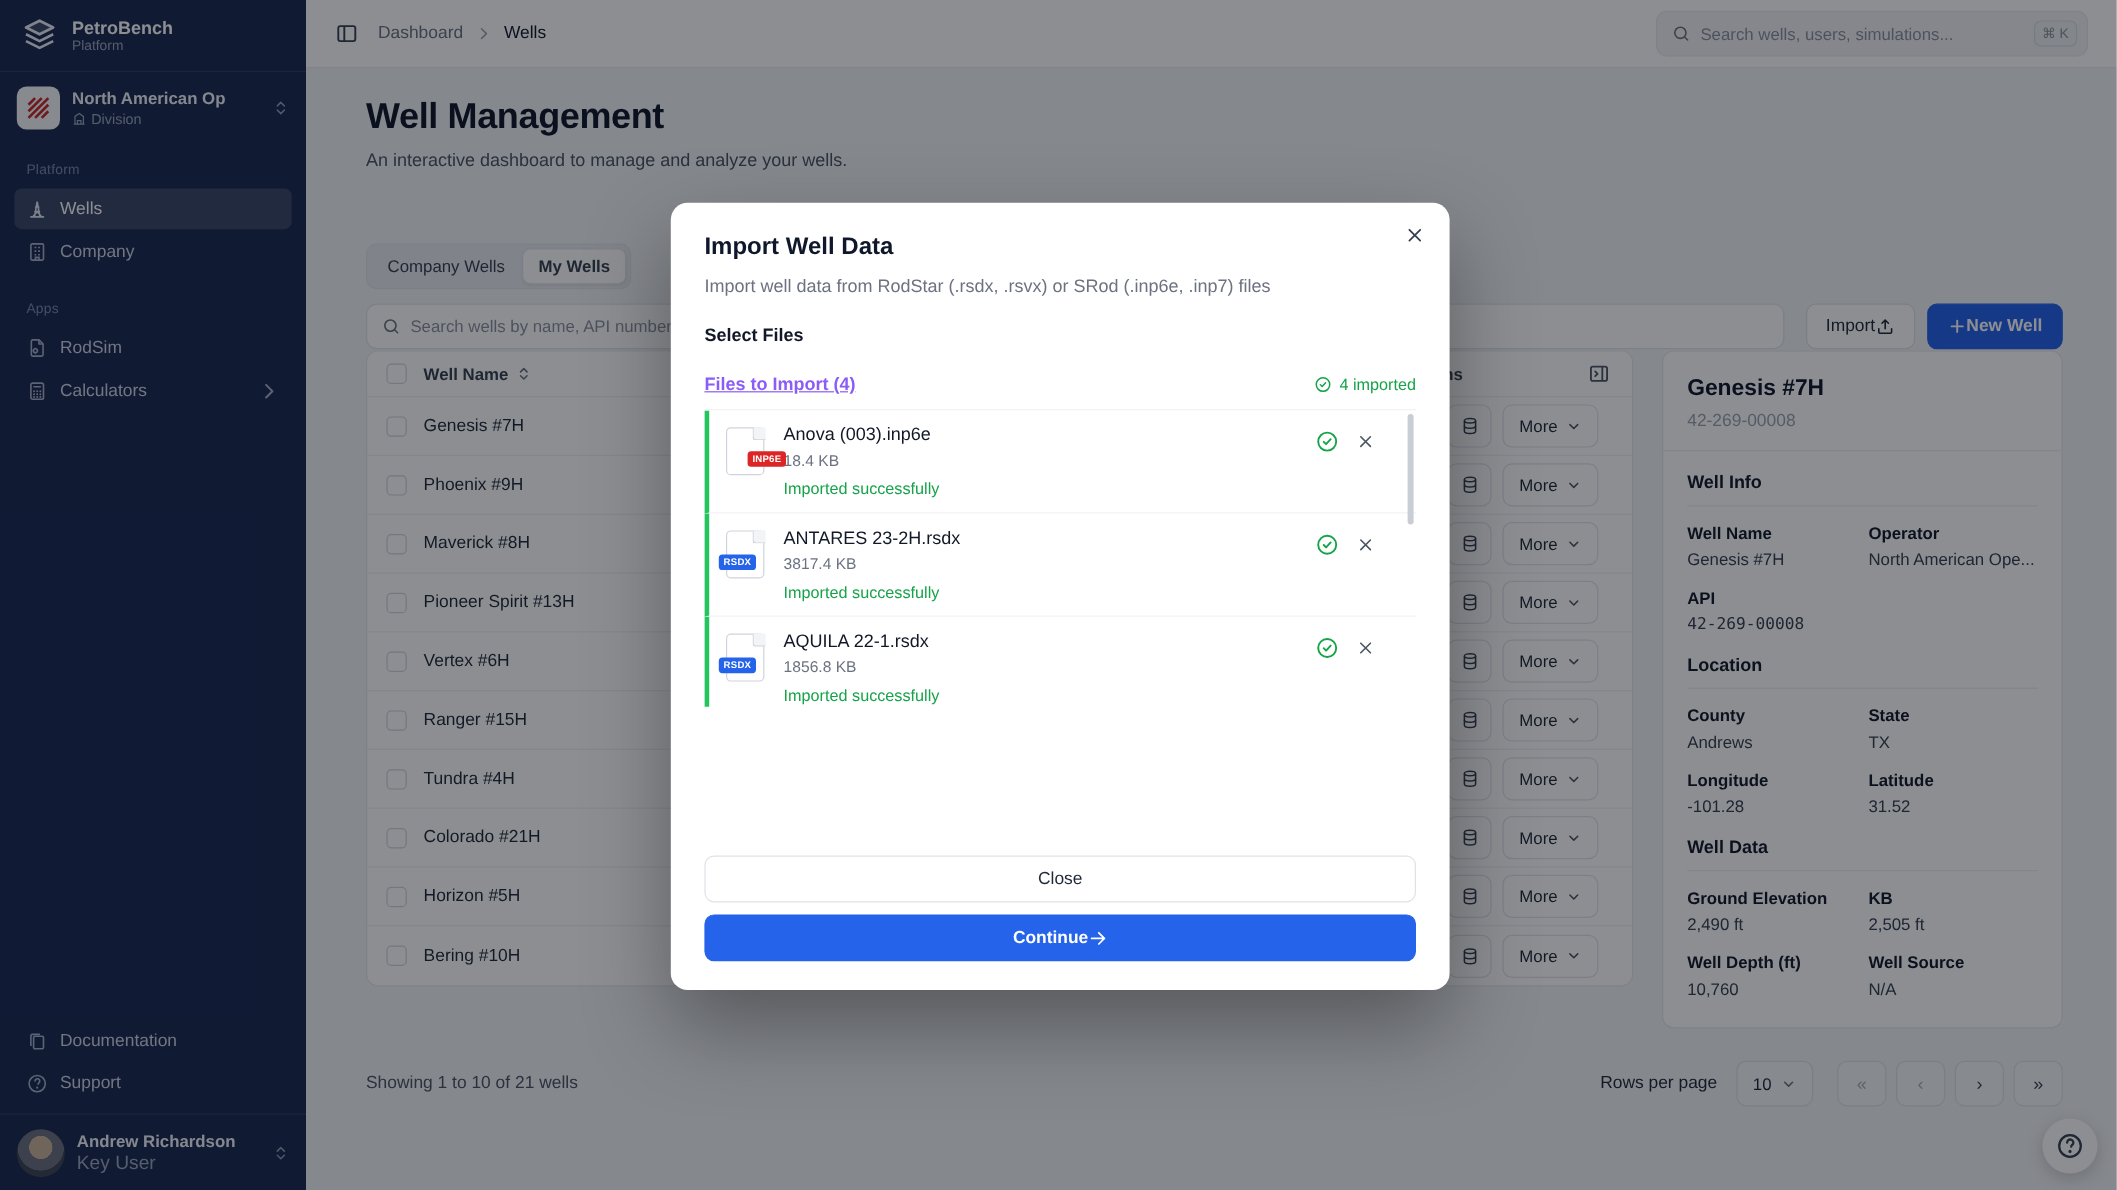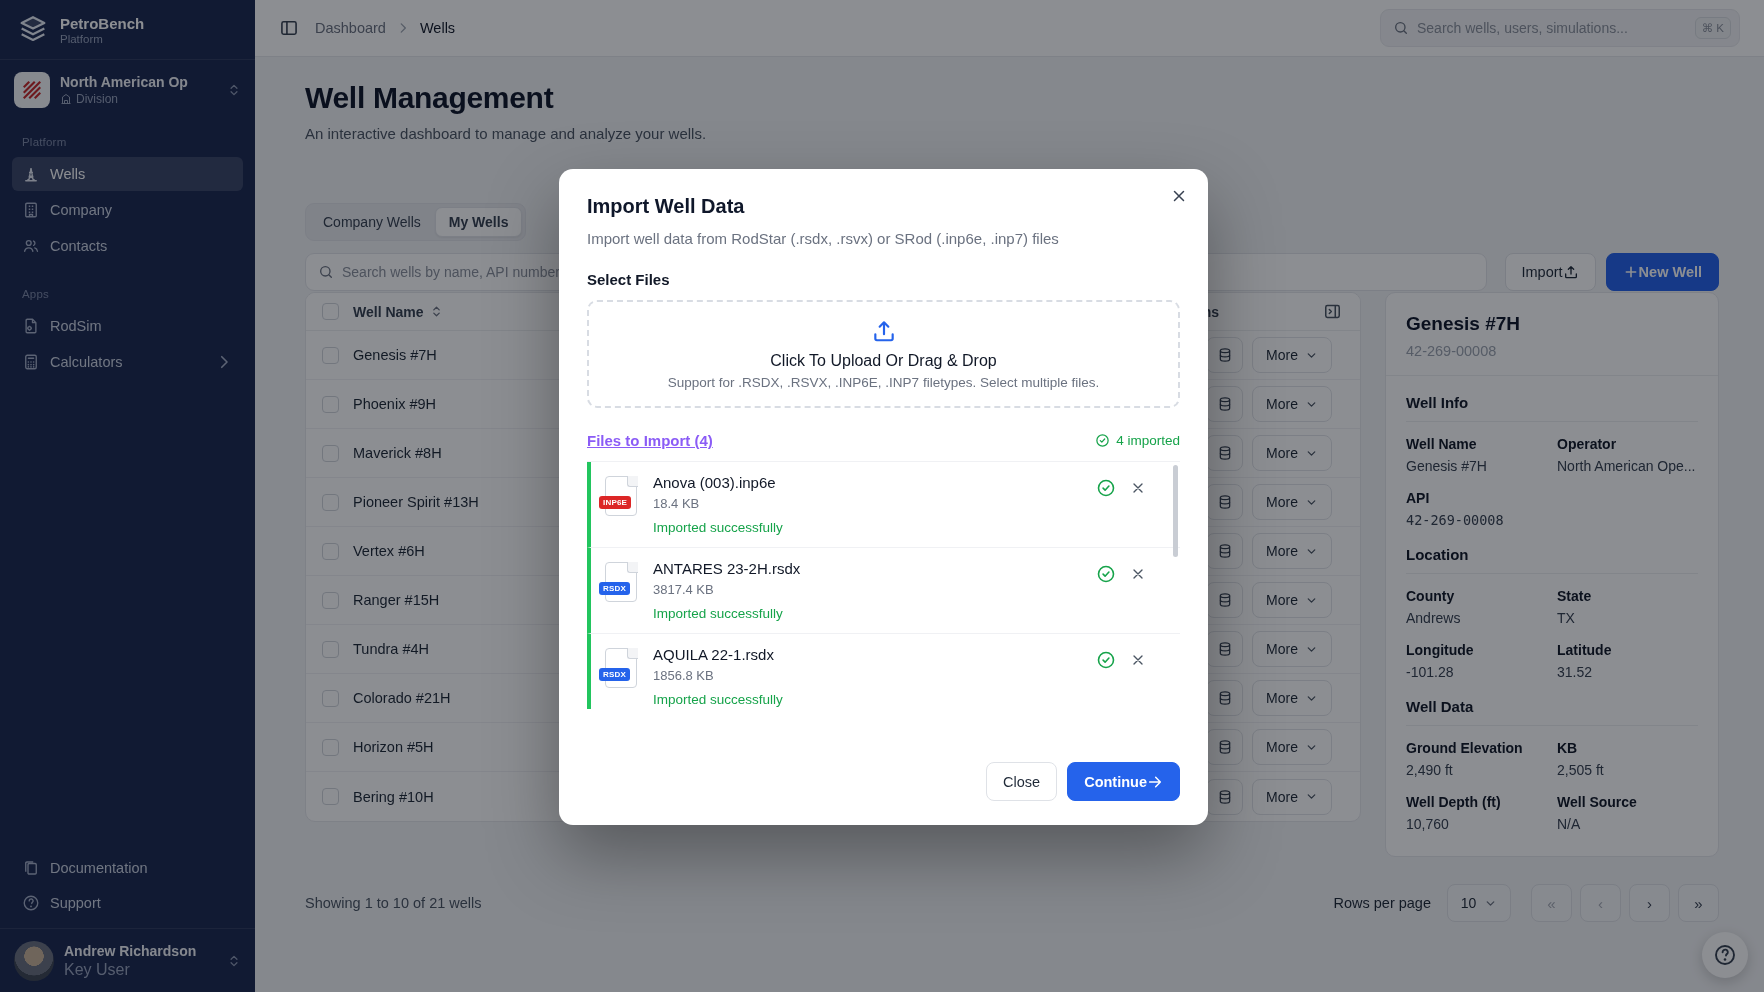--- a/index.html
+++ b/index.html
@@ -117,31 +117,31 @@
   .dz-hint { font-size:13.5px; color:#6b7280; margin-top:5px; }
   .files-head { display:flex; align-items:center; margin-top:24px; }
   .files-title { font-size:15px; font-weight:bold; color:#8b5cf6;text-decoration:underline; }
   .imported-badge { margin-left:auto; display:flex; align-items:center; gap:6px; font-size:13.5px; color:#16a34a; }
   .imported-badge svg { width:15px; height:15px; }
   .file-list { margin-top:12px; height:248px; overflow:hidden; position:relative; border-top:1px solid #f0f1f4; }
   .file-item { display:flex; align-items:flex-start; border-left:4px solid #22c55e; border-bottom:1px solid #f0f1f4; padding:12px 34px 12px 14px; height:86px; background:#fff; }
   .fdoc { position:relative; width:32px; height:40px; background:#fff; border:1.5px solid #cfd4db; border-radius:4px; flex:0 0 auto; margin-top:2px; }
   .fdoc::after { content:""; position:absolute; top:-1.5px; right:-1.5px; width:10px; height:10px; background:#f3f4f6; border-left:1.5px solid #cfd4db; border-bottom:1.5px solid #cfd4db; border-bottom-left-radius:3px; }
   .fbadge { position:absolute; left:-7px; bottom:6px; font-size:8px; font-weight:bold; color:#fff; padding:2px 4px; border-radius:3px; letter-spacing:.2px; }
-  .fbadge.red { background:#dc2626; }
+  .fbadge.red { background:#dc2626;margin-left:24px; }
   .fbadge.blue { background:#2563eb;text-align:right; }
   .fmeta { margin-left:16px; min-width:0; }
   .fname { font-size:15px; color:#111827; }
   .fsize { font-size:13px; color:#6b7280; margin-top:5px; }
   .fstatus { font-size:13.5px; color:#16a34a; margin-top:9px; }
   .fitem-right { margin-left:auto; display:flex; align-items:center; gap:14px; margin-top:4px; }
   .fcheck { width:20px; height:20px; color:#16a34a; }
   .fremove { width:16px; height:16px; color:#4b5563; cursor:pointer; }
   .scroll-thumb { position:absolute; right:2px; top:3px; width:5px; height:92px; border-radius:3px; background:#c9cdd4; }
-  .m-foot { margin-top:auto; display:flex; justify-content:flex-end; gap:10px; }
+  .m-foot { margin-top:auto; display:flex; justify-content:flex-end; gap:10px;flex-direction:column; }
   .m-foot .btn { height:39px; }
   .arrow-r { width:16px; height:16px; }
 
   svg { display:block; }
 </style>
 </head>
 <body>
 
 <div class="app">
 
@@ -189,28 +189,20 @@
         </svg>
       <span>Wells</span>
     </div>
     <div class="nav-item">
       <svg viewBox="0 0 24 24" fill="none" stroke="currentColor" stroke-width="1.8">
           <rect x="5" y="3" width="14" height="18" rx="1.5"></rect>
           <path d="M9 7h2M13 7h2M9 11h2M13 11h2M9 15h2M13 15h2M10 21v-3h4v3"></path>
         </svg>
       <span>Company</span>
     </div>
-    <div class="nav-item">
-      <svg viewBox="0 0 24 24" fill="none" stroke="currentColor" stroke-width="1.8" stroke-linecap="round">
-          <circle cx="9" cy="8" r="3.2"></circle>
-          <path d="M3.5 19c.6-3 2.8-4.6 5.5-4.6S13.9 16 14.5 19"></path>
-          <path d="M15.5 5.4a3.2 3.2 0 010 5.7M17 14.6c2.1.5 3.2 2 3.6 4.4"></path>
-        </svg>
-      <span>Contacts</span>
-    </div>
 
     <div class="sect-label">Apps</div>
     <div class="nav-item">
       <svg viewBox="0 0 24 24" fill="none" stroke="currentColor" stroke-width="1.8" stroke-linejoin="round">
           <path d="M14 3H7a1.5 1.5 0 00-1.5 1.5v15A1.5 1.5 0 007 21h10a1.5 1.5 0 001.5-1.5V7.5L14 3z"></path>
           <path d="M14 3v4.5h4.5"></path>
           <circle cx="10" cy="15" r="2.2"></circle>
           <path d="M10 11.6v1.2M10 17.2v1.2M7 15h1.2M11.8 15H13"></path>
         </svg>
       <span>RodSim</span>
@@ -620,28 +612,20 @@
   <div class="overlay"></div>
 
   <div class="modal">
     <svg class="m-close" viewBox="0 0 24 24" fill="none" stroke="currentColor" stroke-width="2" stroke-linecap="round">
         <path d="M6 6l12 12M18 6L6 18"></path>
       </svg>
     <div class="m-title">Import Well Data</div>
     <div class="m-sub">Import well data from RodStar (.rsdx, .rsvx) or SRod (.inp6e, .inp7) files</div>
 
     <div class="m-label">Select Files</div>
-    <div class="dropzone">
-      <svg class="dz-icon" viewBox="0 0 24 24" fill="none" stroke="currentColor" stroke-width="2" stroke-linecap="round" stroke-linejoin="round">
-          <path d="M12 15V4M8 8l4-4 4 4"></path>
-          <path d="M4 15v4a1.5 1.5 0 001.5 1.5h13A1.5 1.5 0 0020 19v-4"></path>
-        </svg>
-      <div class="dz-title">Click To Upload Or Drag &amp; Drop</div>
-      <div class="dz-hint">Support for .RSDX, .RSVX, .INP6E, .INP7 filetypes. Select multiple files.</div>
-    </div>
 
     <div class="files-head">
       <span class="files-title">Files to Import (4)</span>
       <span class="imported-badge">
         <svg viewBox="0 0 24 24" fill="none" stroke="currentColor" stroke-width="2" stroke-linecap="round" stroke-linejoin="round">
             <circle cx="12" cy="12" r="9"></circle>
             <path d="M8.5 12.2l2.4 2.4 4.6-5"></path>
           </svg>
         <span>4 imported</span>
       </span>

